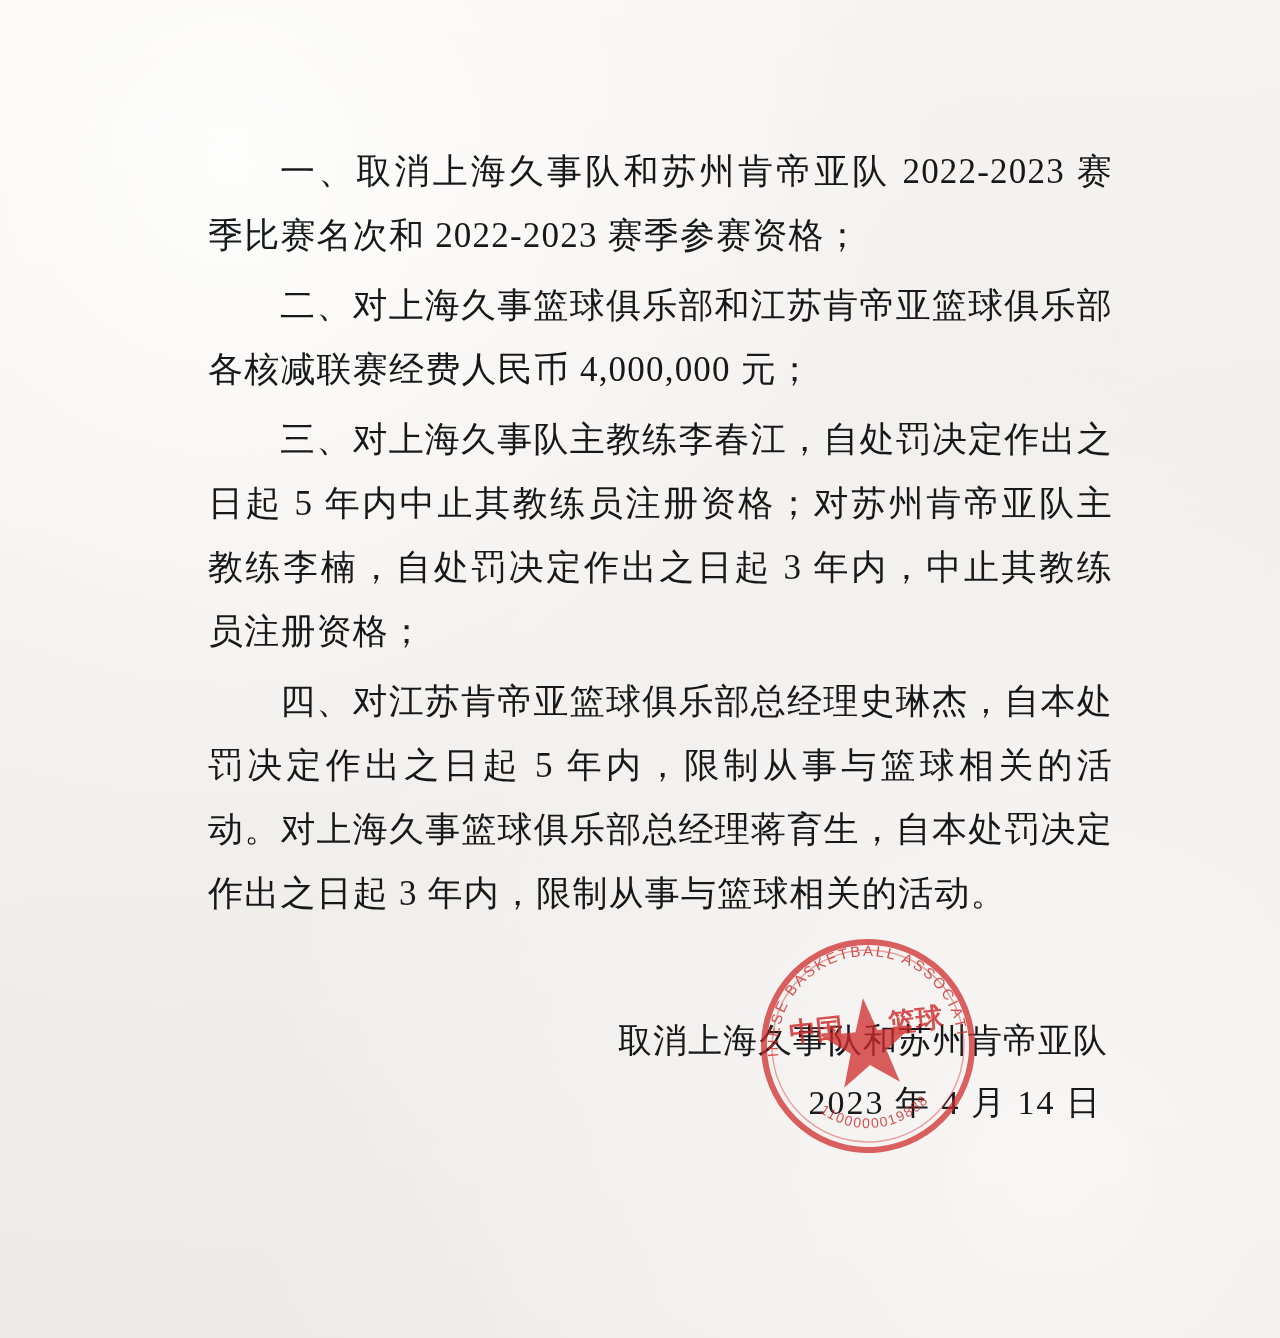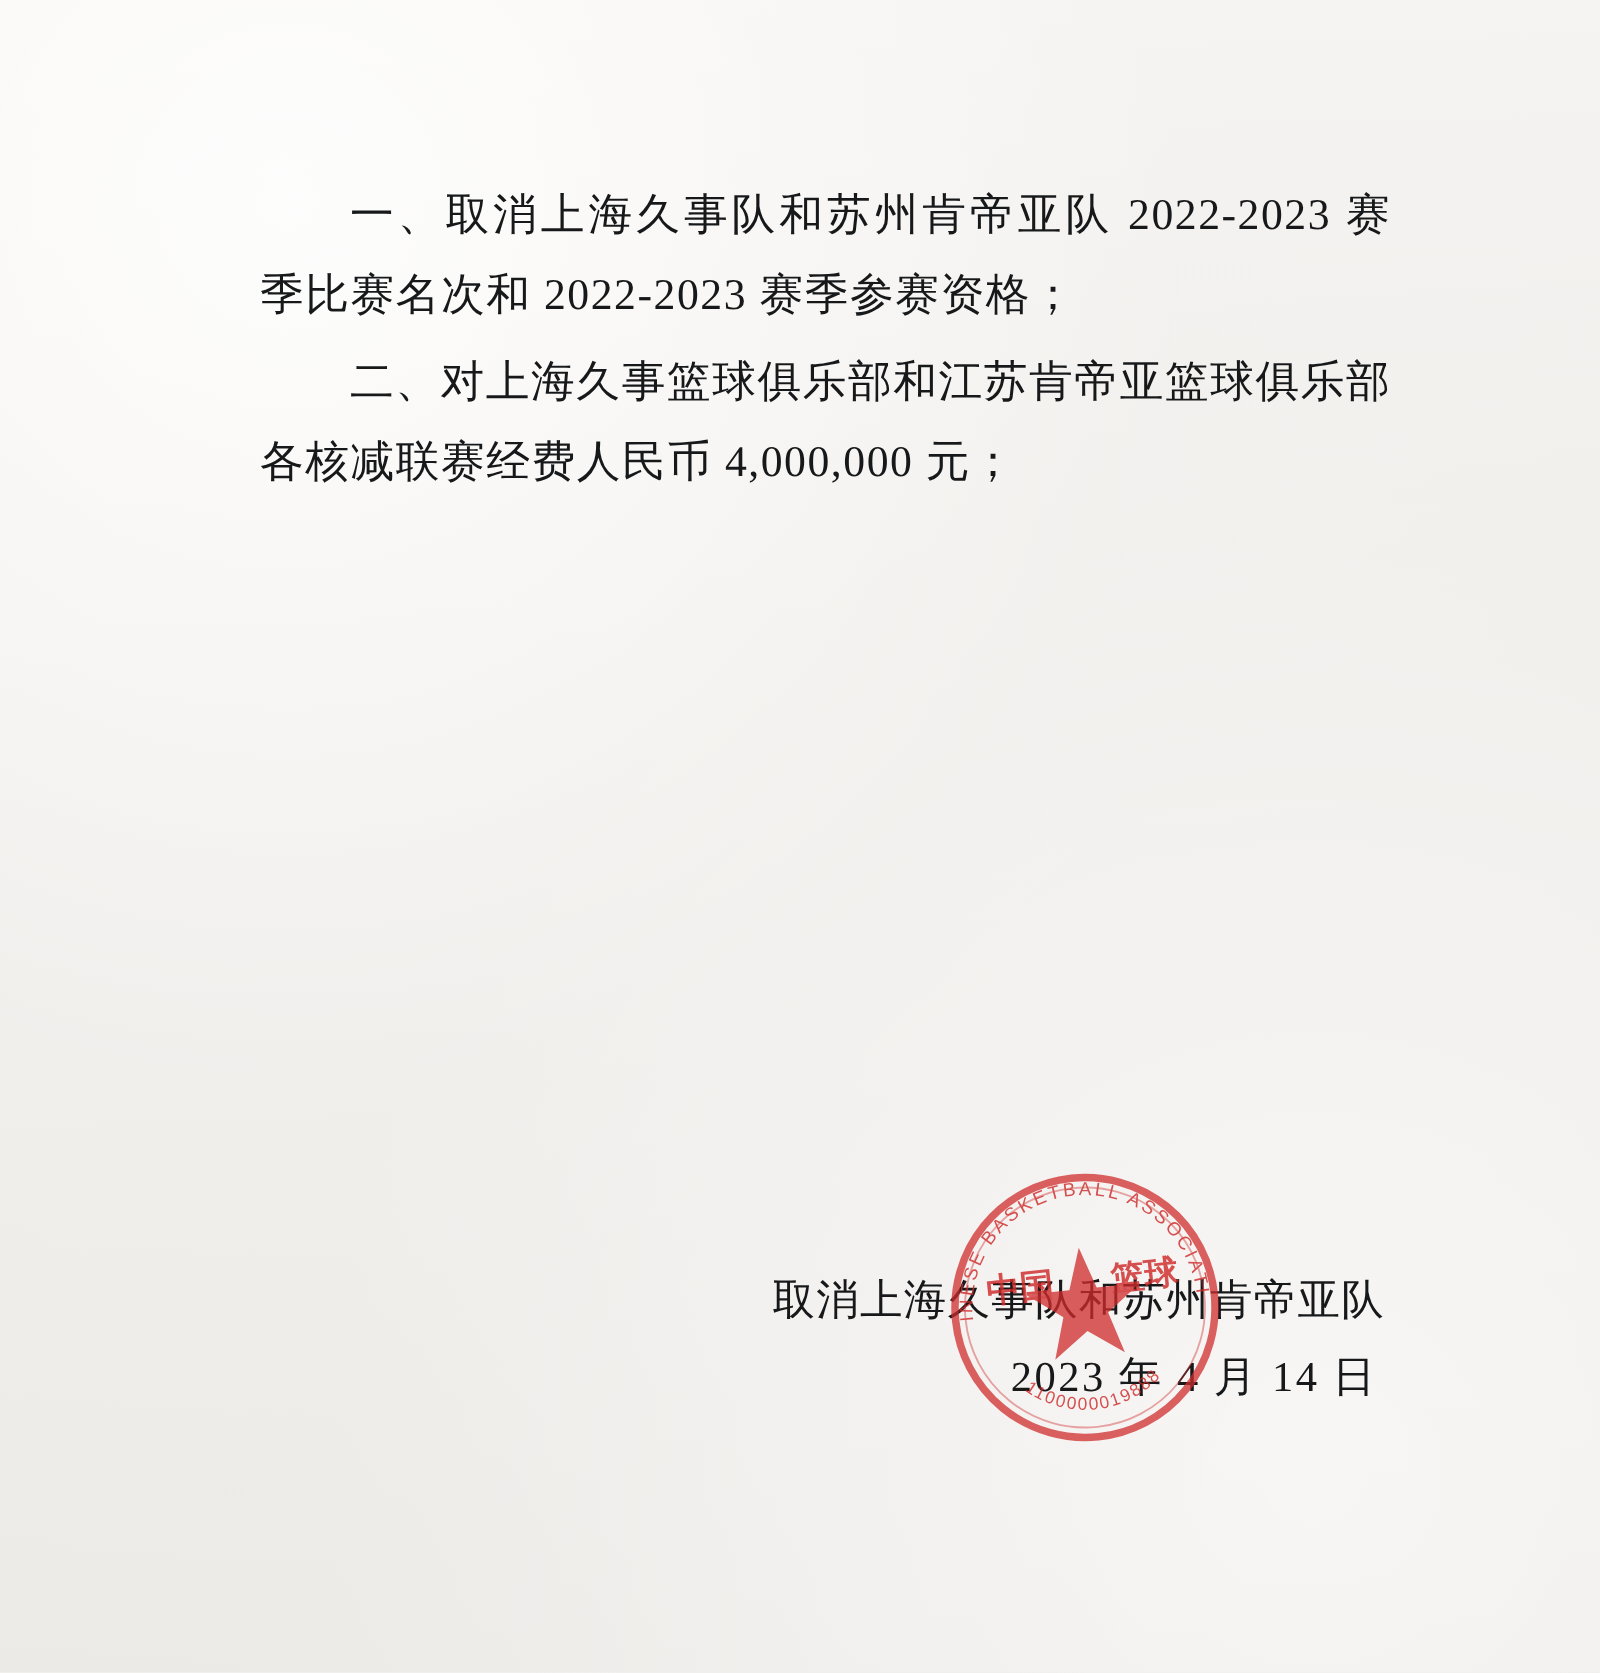--- a/index.html
+++ b/index.html
@@ -106,20 +106,22 @@
 </head>
 <body>
 
 <div class="paper"></div>
 
 <div class="doc">
 
   <div class="body-text">
     <p class="para">一、取消上海久事队和苏州肯帝亚队 2022-2023 赛季比赛名次和 2022-2023 赛季参赛资格；</p>
     <p class="para">二、对上海久事篮球俱乐部和江苏肯帝亚篮球俱乐部各核减联赛经费人民币 4,000,000 元；</p>
+    <p class="para">三、对上海久事队主教练李春江，自处罚决定作出之日起 5 年内中止其教练员注册资格；对苏州肯帝亚队主教练李楠，自处罚决定作出之日起 3 年内，中止其教练员注册资格；</p>
+    <p class="para">四、对江苏肯帝亚篮球俱乐部总经理史琳杰，自本处罚决定作出之日起 5 年内，限制从事与篮球相关的活动。对上海久事篮球俱乐部总经理蒋育生，自本处罚决定作出之日起 3 年内，限制从事与篮球相关的活动。</p>
   </div>
 
   <div class="sign-block">
     <div class="sign-line">取消上海久事队和苏州肯帝亚队</div>
     <div class="sign-date">2023 年 4 月 14 日</div>
   </div>
 
   <div class="seal">
     <svg width="232" height="232" viewBox="0 0 232 232" xmlns="http://www.w3.org/2000/svg">
       <defs>

